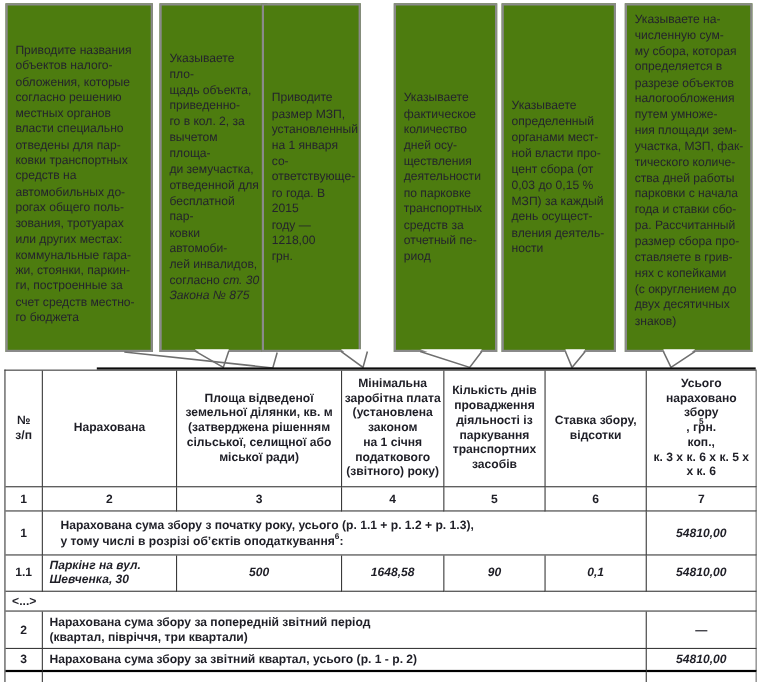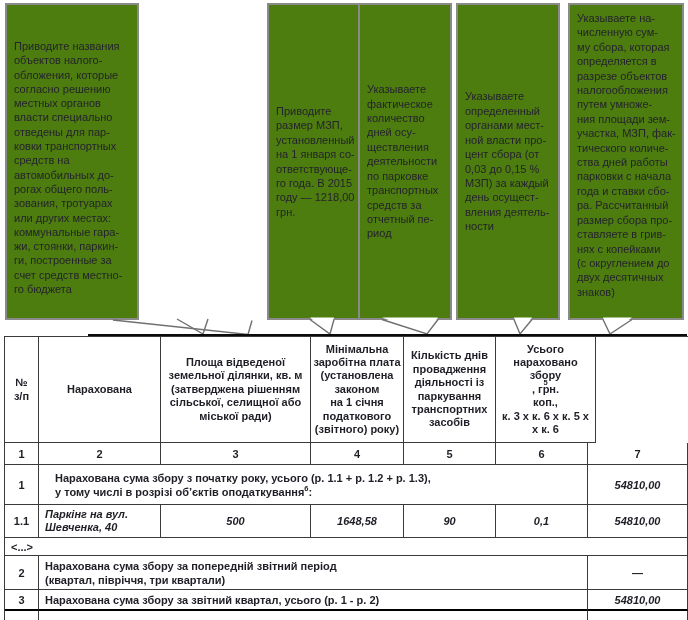--- a/index.html
+++ b/index.html
@@ -13,21 +13,21 @@
     border:2px solid #8a8a8a;background:#4d7c0f;
     display:flex;flex-direction:column;justify-content:center;
   }
   .ctext{
     white-space:pre-line;font-size:11px;line-height:14.4px;
     padding:0 4px 0 7px;color:#24242c;
   }
   .c1{left:5px;width:134px;justify-content:flex-start;}
   .c1 .ctext{padding-top:34px;line-height:14.3px;}
   .c2{left:145px;width:98px;}
-  .c3{left:267px;width:100px;}
+  .c3{left:238px;width:90px;}
   .c4{left:358px;width:94px;}
   .c5{left:456px;width:104px;}
   .c6{left:568px;width:116px;justify-content:flex-start;}
   .c6 .ctext{padding-top:6px;}
   .it{font-style:italic;}
   
   .tails{position:absolute;left:0;top:0;width:688px;height:620px;pointer-events:none;}
   
   .top-rule{position:absolute;left:88px;top:334px;width:599px;height:3px;background:#0b0b0b;}
   
@@ -77,20 +77,34 @@
 средств на
 автомобильных до-
 рогах общего поль-
 зования, тротуарах
 или других местах:
 коммунальные гара-
 жи, стоянки, паркин-
 ги, построенные за
 счет средств местно-
 го бюджета</div>
+  </div>
+  <div class="callout c2">
+    <div class="ctext"><span>Указываете пло-
+щадь объекта,
+приведенно-
+го в кол. 2, за
+вычетом площа-
+ди земучастка,
+отведенной для
+бесплатной пар-
+ковки автомоби-
+лей инвалидов,
+согласно </span><span class="it">ст. 30
+Закона № 875</span></div>
   </div>
   <div class="callout c3">
     <div class="ctext">Приводите
 размер МЗП,
 установленный
 на 1 января со-
 ответствующе-
 го года. В 2015
 году — 1218,00
 грн.</div>
@@ -178,20 +192,22 @@
 законом
 на 1 січня
 податкового
 (звітного) року)</div>
       <div class="cell w5 hc">Кількість днів
 провадження
 діяльності із
 паркування
 транспортних
 засобів</div>
+      <div class="cell w6 hc">Ставка збору,
+відсотки</div>
       <div class="cell w7 hc"><span>Усього
 нараховано
 збору</span><sup>5</sup><span>, грн.
 коп.,
 к. 3 х к. 6 х к. 5 х
 х к. 6</span></div>
     </div>
 
     <div class="row rnums">
       <div class="cell w1">1</div>
@@ -208,21 +224,21 @@
       <div class="cell wm lbl">
         <span class="blk">Нарахована сума збору з початку року, усього (р. 1.1 + р. 1.2 + р. 1.3),</span>
         <span class="blk"><span>у тому числі в розрізі об’єктів оподаткування</span><sup>6</sup><span>:</span></span>
       </div>
       <div class="cell w7 val">54810,00</div>
     </div>
 
     <div class="row hr11">
       <div class="cell w1 num">1.1</div>
       <div class="cell w2 objname">Паркінг на вул.
-Шевченка, 40</div>
+Шевченка, 30</div>
       <div class="cell w3 val">500</div>
       <div class="cell w4 val">1648,58</div>
       <div class="cell w5 val">90</div>
       <div class="cell w6 val">0,1</div>
       <div class="cell w7 val">54810,00</div>
     </div>
 
     <div class="row hdots">
       <div class="cell wf lbl">&lt;...&gt;</div>
     </div>

